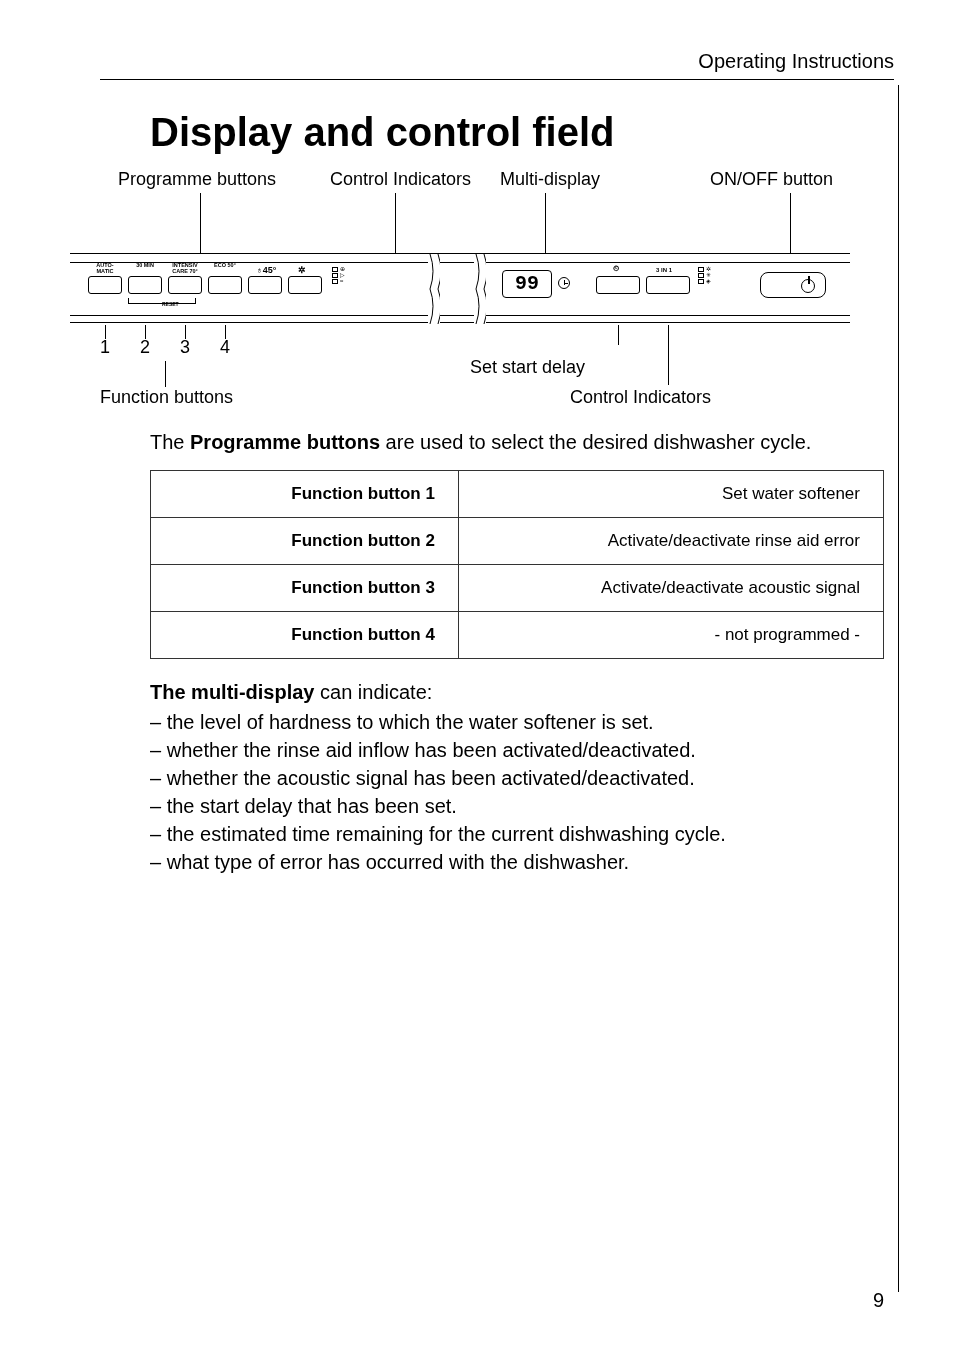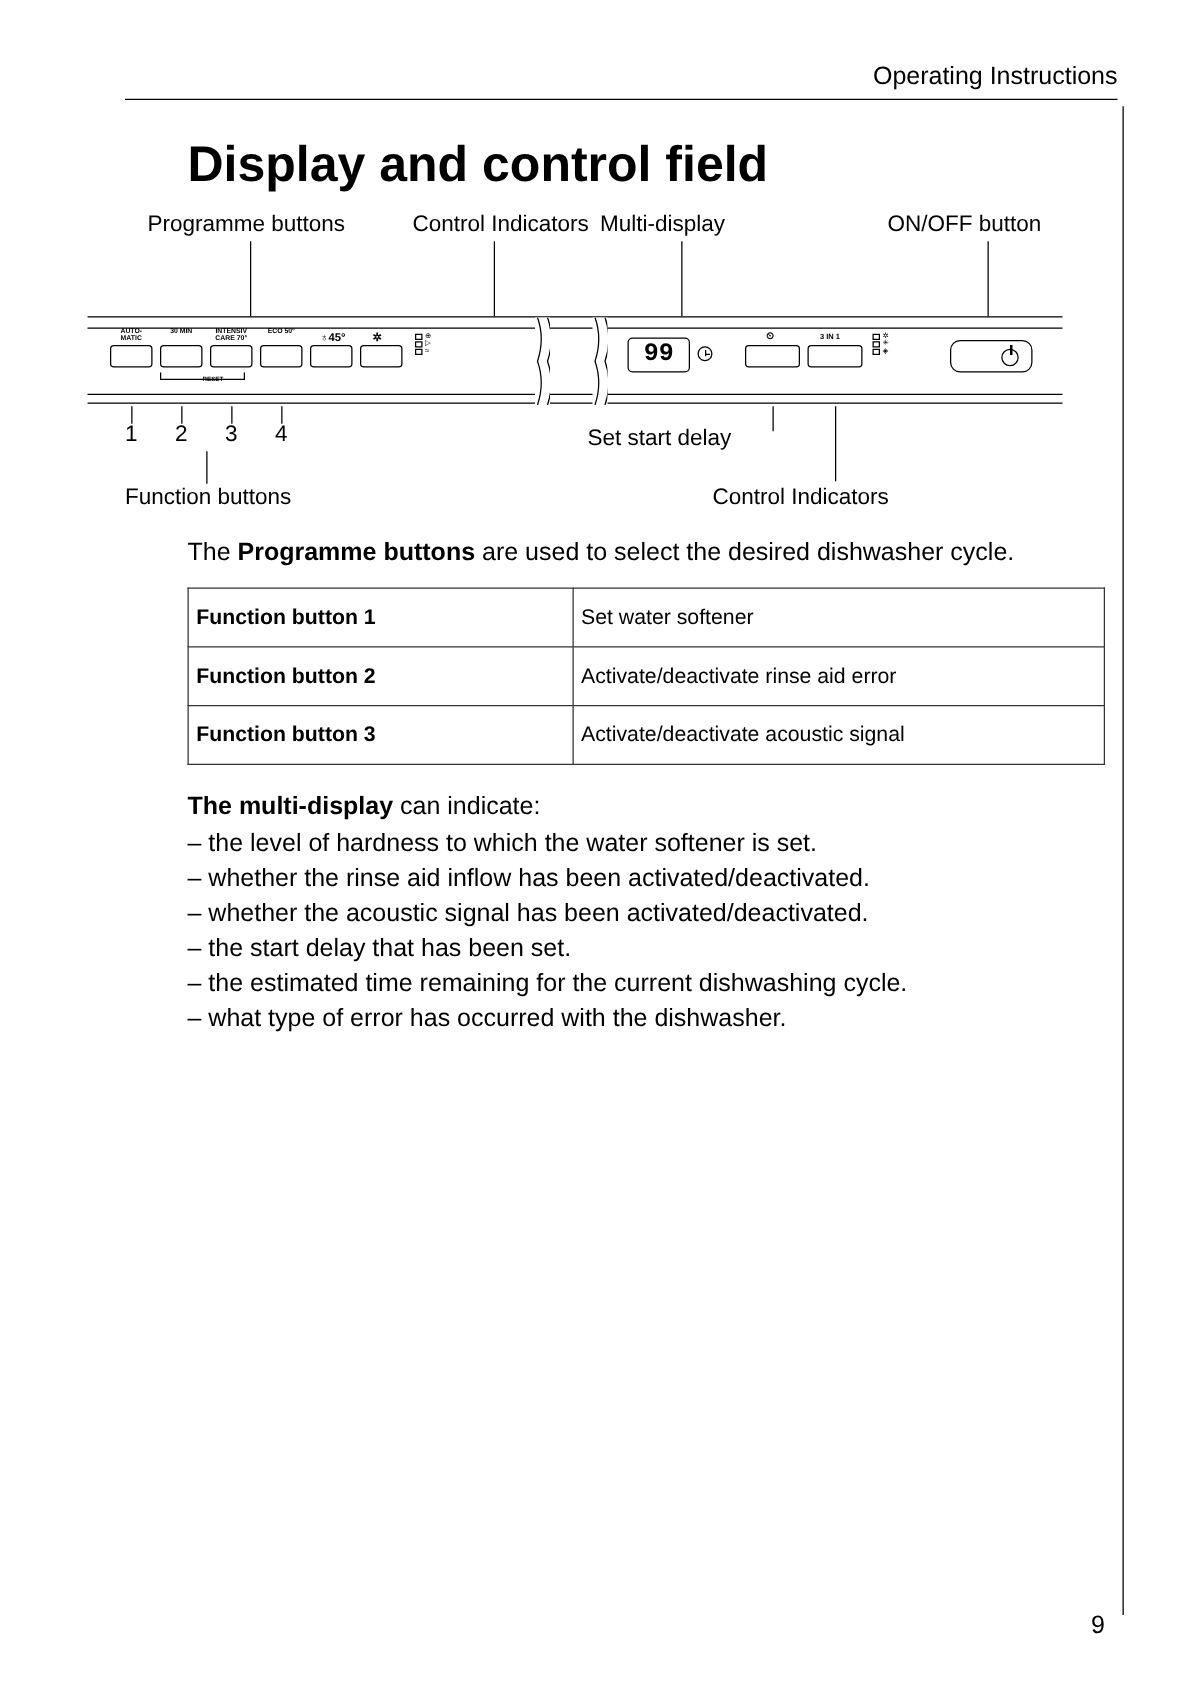--- a/index.html
+++ b/index.html
@@ -106,22 +106,22 @@
   .para { font-size: 20px; line-height: 1.35; margin-bottom: 12px; }
   .para .b { font-weight: 700; }
   table.func {
     width: 100%;
     border-collapse: collapse;
     margin: 14px 0 22px 0;
     font-size: 17px;
   }
   table.func td {
     border: 1px solid #333;
-    padding: 13px 6px;
-    text-align: left;
+    padding: 13px 23px;
+    text-align: right;
   }
   table.func td.left { width: 42%; font-weight: 700;}
   .list-h { font-size: 20px; margin-bottom: 4px;}
   .list-h .b { font-weight:700;}
   ul.ind-list { list-style: none; font-size: 20px; line-height: 1.4; }
   ul.ind-list li::before { content: "– "; }
   .page-num {
     position: absolute;
     bottom: 40px;
     right: 70px;
@@ -148,21 +148,21 @@
 
   <div class="content">
 
     <h1>Display and control field</h1>
 
     <div class="diagram-wrap">
 
       <div class="top-labels">
         <span style="left:48px">Programme buttons</span>
         <span style="left:260px">Control Indicators</span>
-        <span style="left:410px">Multi-display</span>
+        <span style="left:430px">Multi-display</span>
         <span style="left:640px">ON/OFF button</span>
       </div>
 
       <div class="callout" style="left:130px; top:24px; height:60px"></div>
       <div class="callout" style="left:325px; top:24px; height:60px"></div>
       <div class="callout" style="left:475px; top:24px; height:60px"></div>
       <div class="callout" style="left:720px; top:24px; height:60px"></div>
 
       <div class="panel-box">
         <div class="panel-inner"></div>
@@ -234,21 +234,21 @@
         <span style="left:110px">3</span>
         <span style="left:150px">4</span>
       </div>
 
       <div class="callout" style="left:95px; top:192px; height:26px"></div>
       <div class="callout" style="left:548px; top:156px; height:20px"></div>
       <div class="callout" style="left:598px; top:156px; height:60px"></div>
 
       <div class="bot-labels">
         <span style="left:30px; top:218px">Function buttons</span>
-        <span style="left:400px; top:171px">Set start delay</span>
+        <span style="left:400px; top:188px">Set start delay</span>
         <span style="left:500px; top:218px">Control Indicators</span>
       </div>
     </div>
 
     <p class="para">
       <span>The </span><span class="b">Programme buttons</span><span> are used to select the desired dishwasher cycle.</span>
     </p>
 
 
     <table class="func">
@@ -257,20 +257,24 @@
         <td class="left">Function button 1</td>
         <td>Set water softener</td>
       </tr>
       <tr>
         <td class="left">Function button 2</td>
         <td>Activate/deactivate rinse aid error</td>
       </tr>
       <tr>
         <td class="left">Function button 3</td>
         <td>Activate/deactivate acoustic signal</td>
+      </tr>
+      <tr>
+        <td class="left">Function button 4</td>
+        <td>- not programmed -</td>
       </tr>
     </tbody>
       </table>
 
     <p class="list-h">
       <span class="b">The multi-display</span><span> can indicate:</span>
     </p>
     <ul class="ind-list">
       <li>the level of hardness to which the water softener is set.</li>
       <li>whether the rinse aid inflow has been activated/deactivated.</li>

